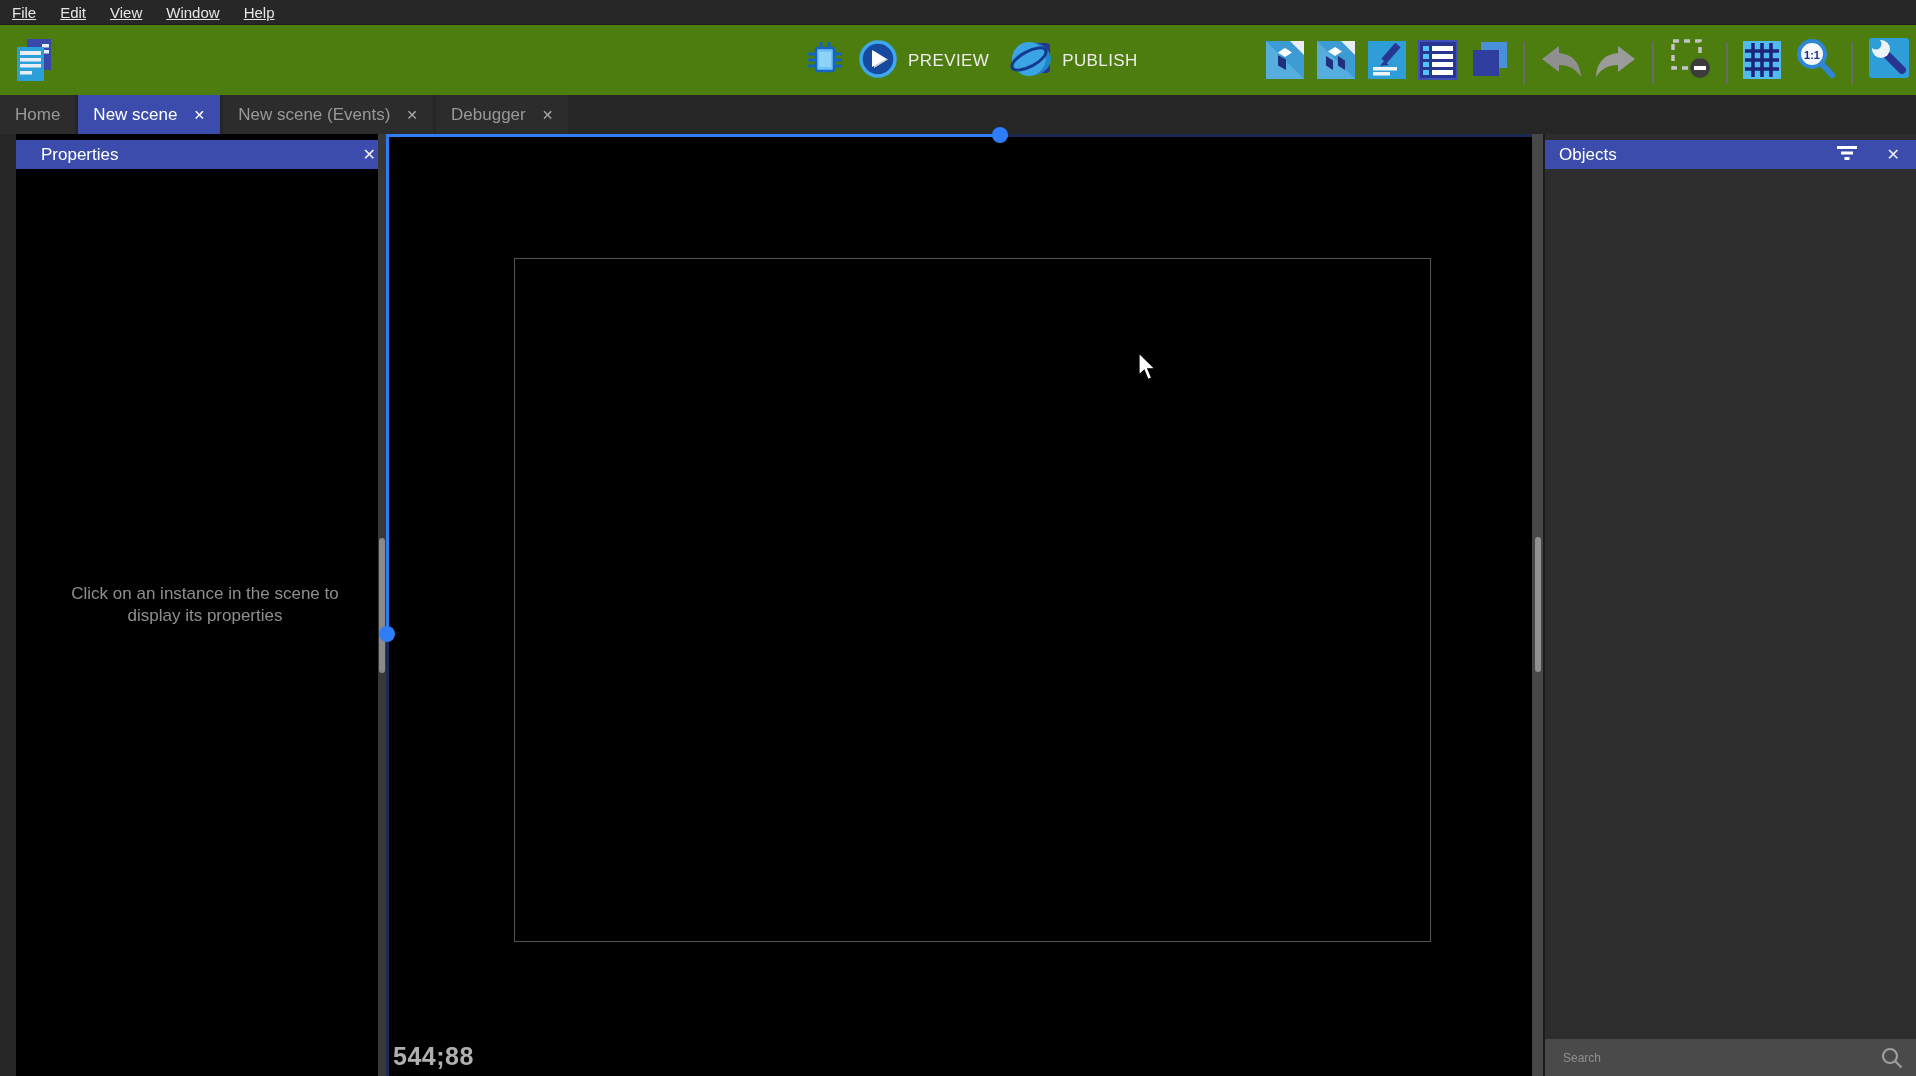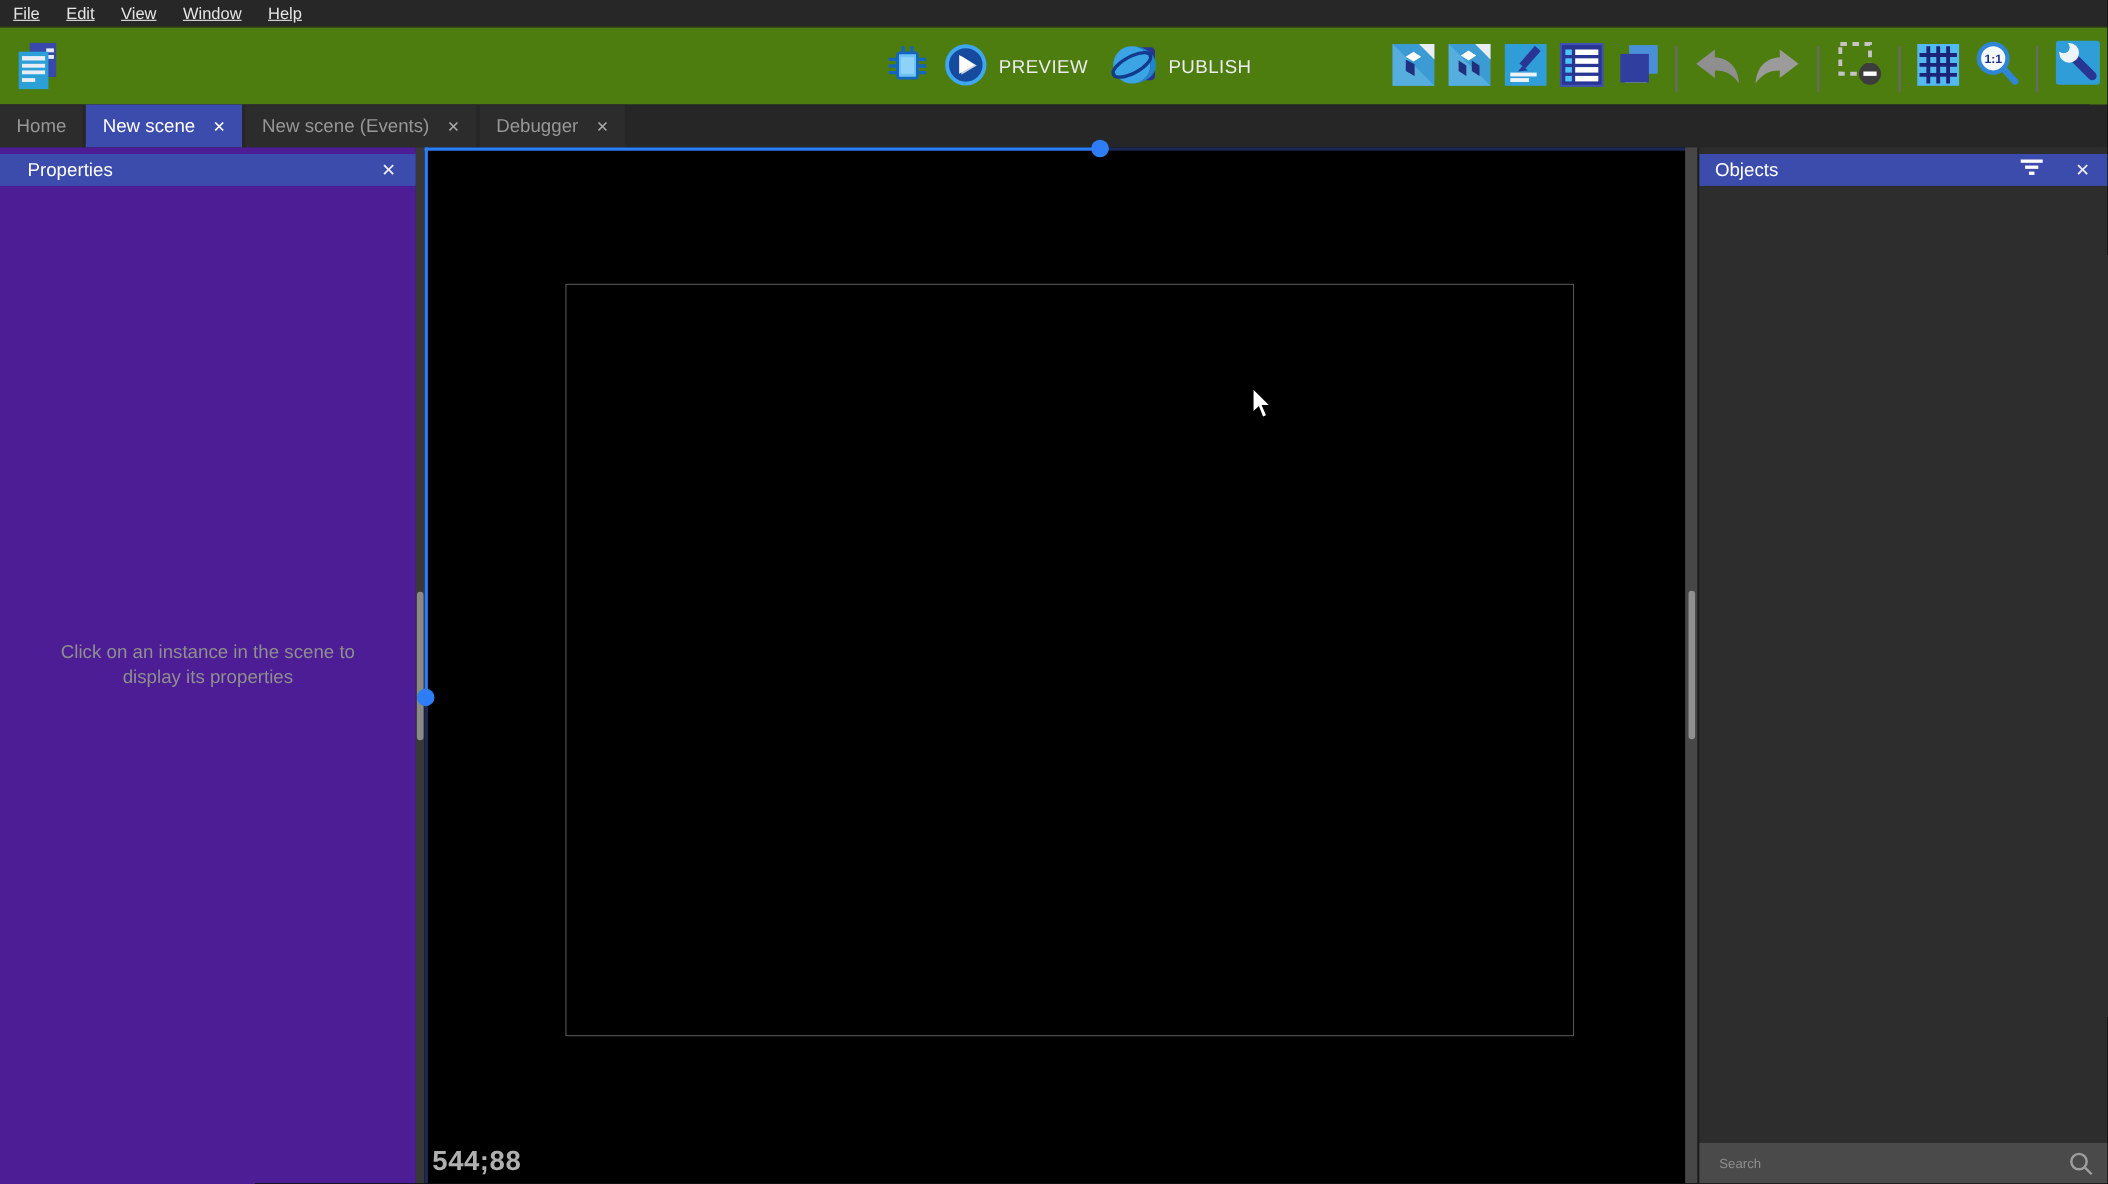--- a/index.html
+++ b/index.html
@@ -33,22 +33,22 @@
   .tab .tab-close { margin-left:16px; font-size:14px; color:#aaaaaa; }
   .tab.active { background:#3c4cad; color:#ffffff; }
   .tab.active .tab-close { color:#ffffff; }
   
   .content { position:absolute; top:134px; left:0; right:0; height:942px; }
   .panel-header { position:absolute; top:6px; left:0; right:0; height:29px;
     background:#3c4cad; display:flex; align-items:center; }
   .panel-title { font-size:17px; color:#ffffff; }
   .panel-close { font-size:16px; color:#eeeeee; }
   
-  .props-panel { position:absolute; left:0; top:0; width:378px; height:100%;
-    background:#4c1d95;padding-left:47px; }
+  .props-panel { position:absolute; left:16px; top:0; width:378px; height:100%;
+    background:#000000;padding-left:47px; }
   .props-panel .panel-header { padding:0 18px 0 25px; }
   .props-panel .panel-close { margin-left:auto; }
   .props-message { position:absolute; left:50%; top:50%; transform:translate(-50%,-50%);
     width:278px; text-align:center; color:#8f8f8f; font-size:17px; line-height:1.32; }
   
   .ltrack { position:absolute; left:378px; top:0; width:8px; height:100%; background:#383838; }
   .lthumb { position:absolute; left:379px; top:404px; width:6px; height:135px;
     background:#8a8a8a; border-radius:3px; }
   .rtrack { position:absolute; left:1532px; top:0; width:13px; height:100%; background:#474747; }
   .rthumb { position:absolute; left:1535px; top:403px; width:6px; height:135px;

